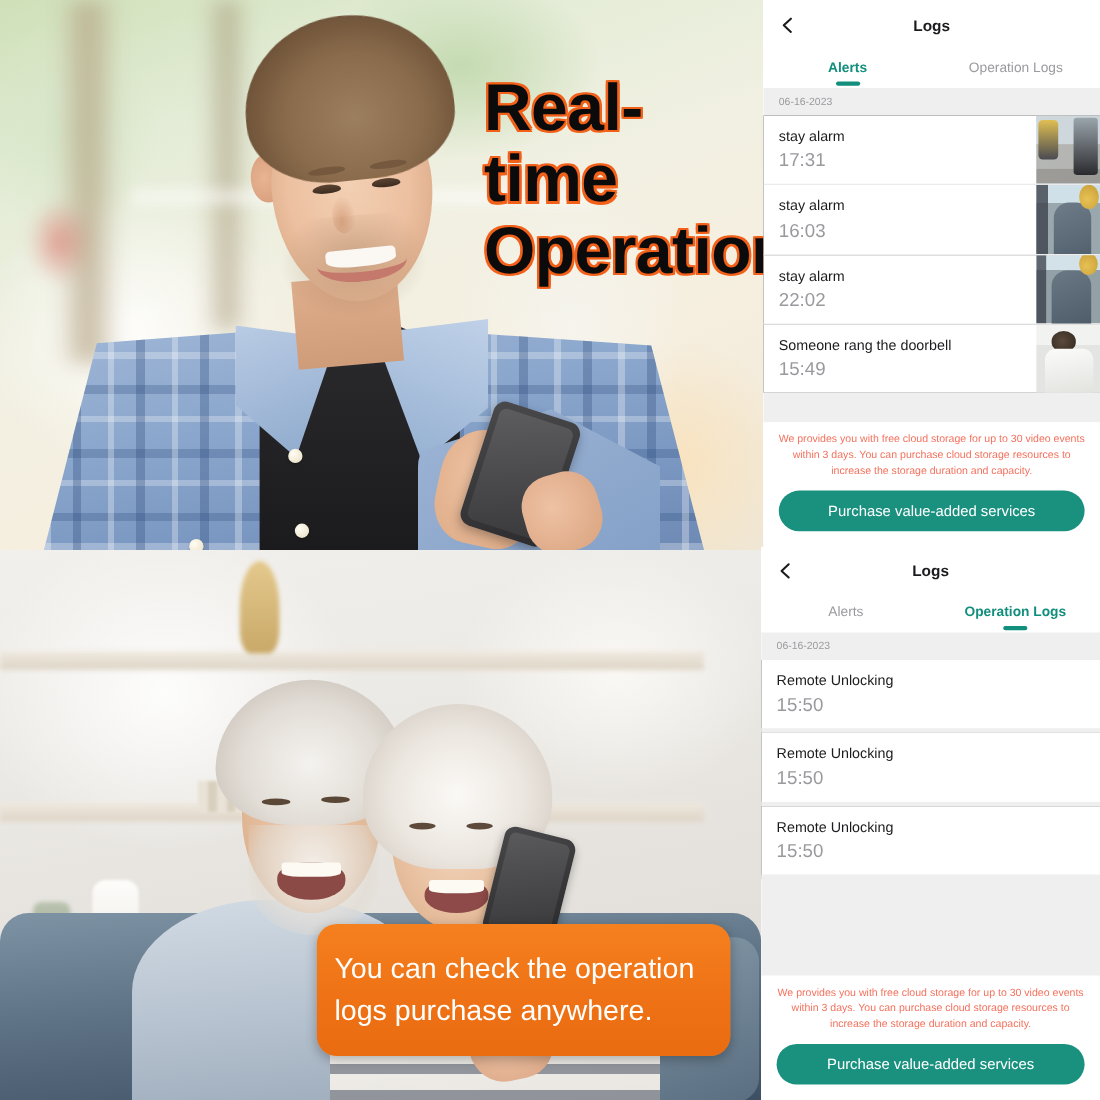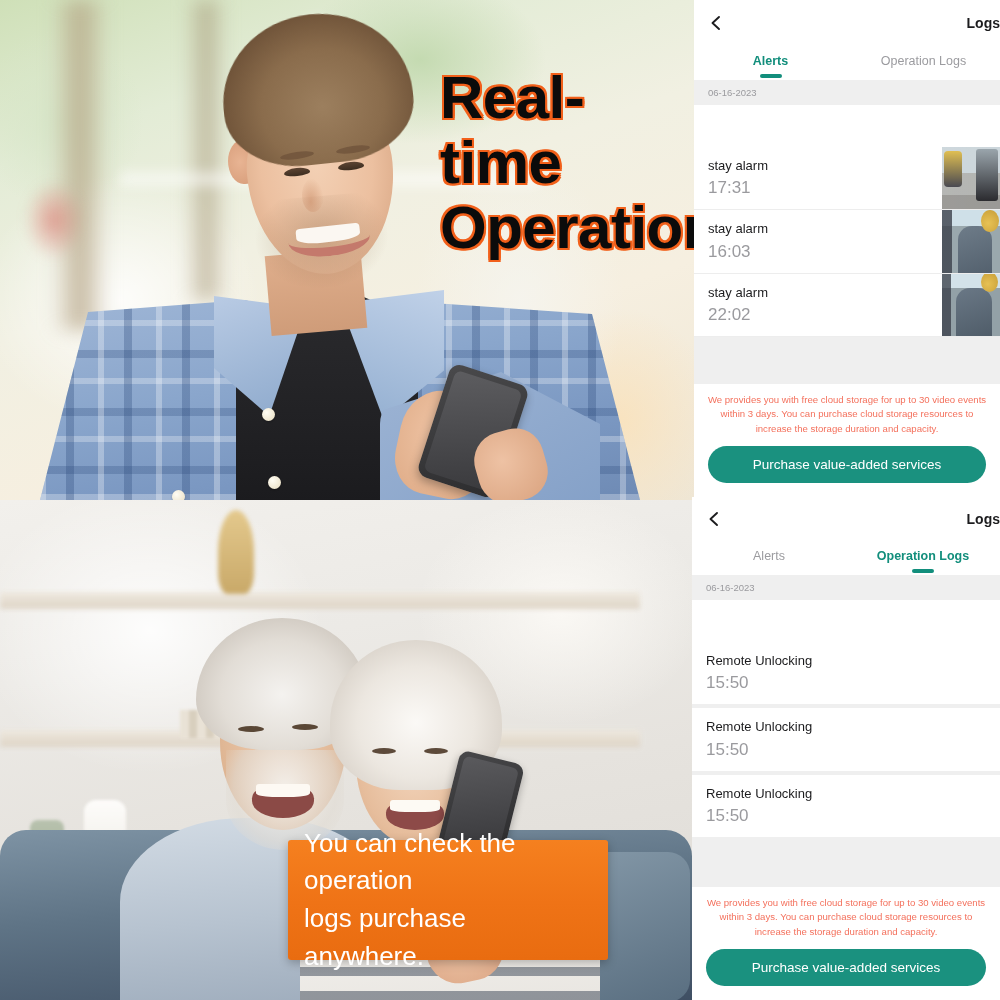--- a/index.html
+++ b/index.html
@@ -311,37 +311,37 @@
     border-radius:10px; transform:rotate(14deg);
     box-shadow:0 4px 9px rgba(0,0,0,.32);
   }
   .phone-dark2::after {
     content:""; position:absolute; left:5px; top:5px; right:5px; bottom:5px;
     border-radius:6px; background:linear-gradient(160deg,#5a5a5d,#37373a);
   }
 
   
   .caption-banner {
-    position:absolute; left:288px; top:840px; width:320px; height:120px;
+    position:absolute; left:288px; top:840px; width:376px; height:120px;
     background:linear-gradient(180deg,#f5801f 0%, #ef7316 52%, #e96c10 100%);
-    border-radius:3px;
+    border-radius:18px;
     box-shadow:0 3px 10px rgba(0,0,0,.25);
     display:flex; align-items:center; justify-content:center;
     padding:6px 16px;
   }
   .caption-text {
     color:#ffffff; font-size:26px; line-height:1.45; font-weight:400;
     text-align:left; width:100%;
   }
 
   
   .app { position:absolute; inset:0; background:#ffffff; display:flex; flex-direction:column; }
   .nav-bar {
     position:relative; width:100%; display:flex; align-items:center;
-    justify-content:flex-end; background:#fff;
+    justify-content:center; background:#fff;
   }
   .back-chevron {
     position:absolute; left:14px; top:50%; transform:translateY(-50%);
     width:16px; height:16px; cursor:pointer;
   }
   .nav-title { font-size:14px; font-weight:bold; color:#1c1c1e; }
 
   .tabs { display:flex; background:#fff; }
   .tab {
     flex:1; text-align:center; position:relative;
@@ -352,21 +352,21 @@
   .tab.active::after {
     content:""; position:absolute; left:50%; transform:translateX(-50%);
     bottom:2px; width:22px; height:4px; border-radius:2px; background:#128e7c;
   }
 
   .date-header {
     background:#efefef; color:#9a9a9e; font-size:9.5px;
     padding:7px 14px;
   }
 
-  .log-list { background:#000000;margin-top:42px; }
+  .log-list { background:#000000; }
 
   .log-row {
     display:flex; align-items:stretch; background:#ffffff;
     border-bottom:1px solid #ededed; cursor:pointer;
   }
   .log-row:last-child { border-bottom:none; }
   .log-info { flex:1; padding:11px 14px 11px 14px; }
   .log-title { font-size:13px; color:#1c1c1e; line-height:1.25; }
   .log-time { font-size:17px; color:#9a9a9e; margin-top:4px; }
 
@@ -538,20 +538,24 @@
           <div class="log-info">
             <div class="log-title">stay alarm</div>
             <div class="log-time">22:02</div>
           </div>
           <div class="log-thumb">
             <div class="thumb-c"></div>
           </div>
         </div>
 
         <div class="log-row">
+          <div class="log-info">
+            <div class="log-title">Someone rang the doorbell</div>
+            <div class="log-time">15:49</div>
+          </div>
           <div class="log-thumb">
             <div class="thumb-d"></div>
           </div>
         </div>
       </div>
 
       <div class="spacer-grey"></div>
 
       <div class="promo">
         <div class="promo-text">We provides you with free cloud storage for up to 30 video events within 3 days. You can purchase cloud storage resources to increase the storage duration and capacity.</div>

